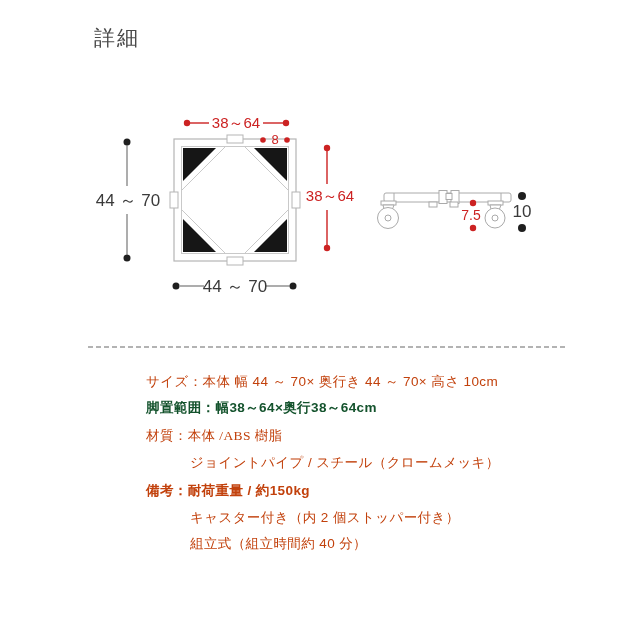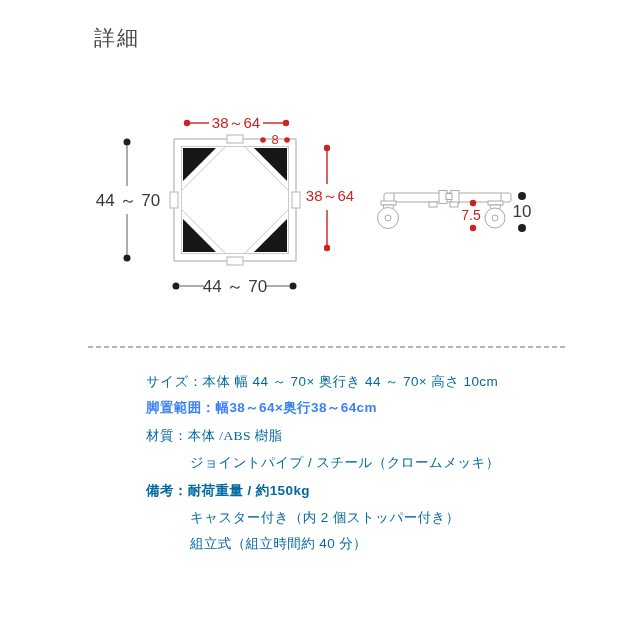--- a/index.html
+++ b/index.html
@@ -12,23 +12,23 @@
     font-size:21px;font-weight:500;color:#4a4a4a;letter-spacing:2px;
   }
   svg{position:absolute;left:0;top:0;}
   svg text{font-family:"Liberation Sans","DejaVu Sans",sans-serif;}
   .dim-red{fill:#cc2222;font-size:15px;}
   .dim-red-sm{fill:#cc2222;font-size:13px;}
   .dim-red-side{fill:#cc2222;font-size:14px;}
   .dim-black{fill:#3a3a3a;font-size:17px;}
   .spec{
     position:absolute;margin:0;white-space:nowrap;
-    font-size:13.5px;color:#0369a1;letter-spacing:0.4px;
+    font-size:13.5px;color:#c2410c;letter-spacing:0.4px;
   }
-  .spec.red{color:#3b82f6;font-weight:bold;}
+  .spec.red{color:#14532d;font-weight:bold;}
 </style>
 </head>
 <body>
 
 <div class="canvas">
 
   <h1 class="page-title">詳細</h1>
 
   <svg width="620" height="360" viewBox="0 0 620 360">
 

